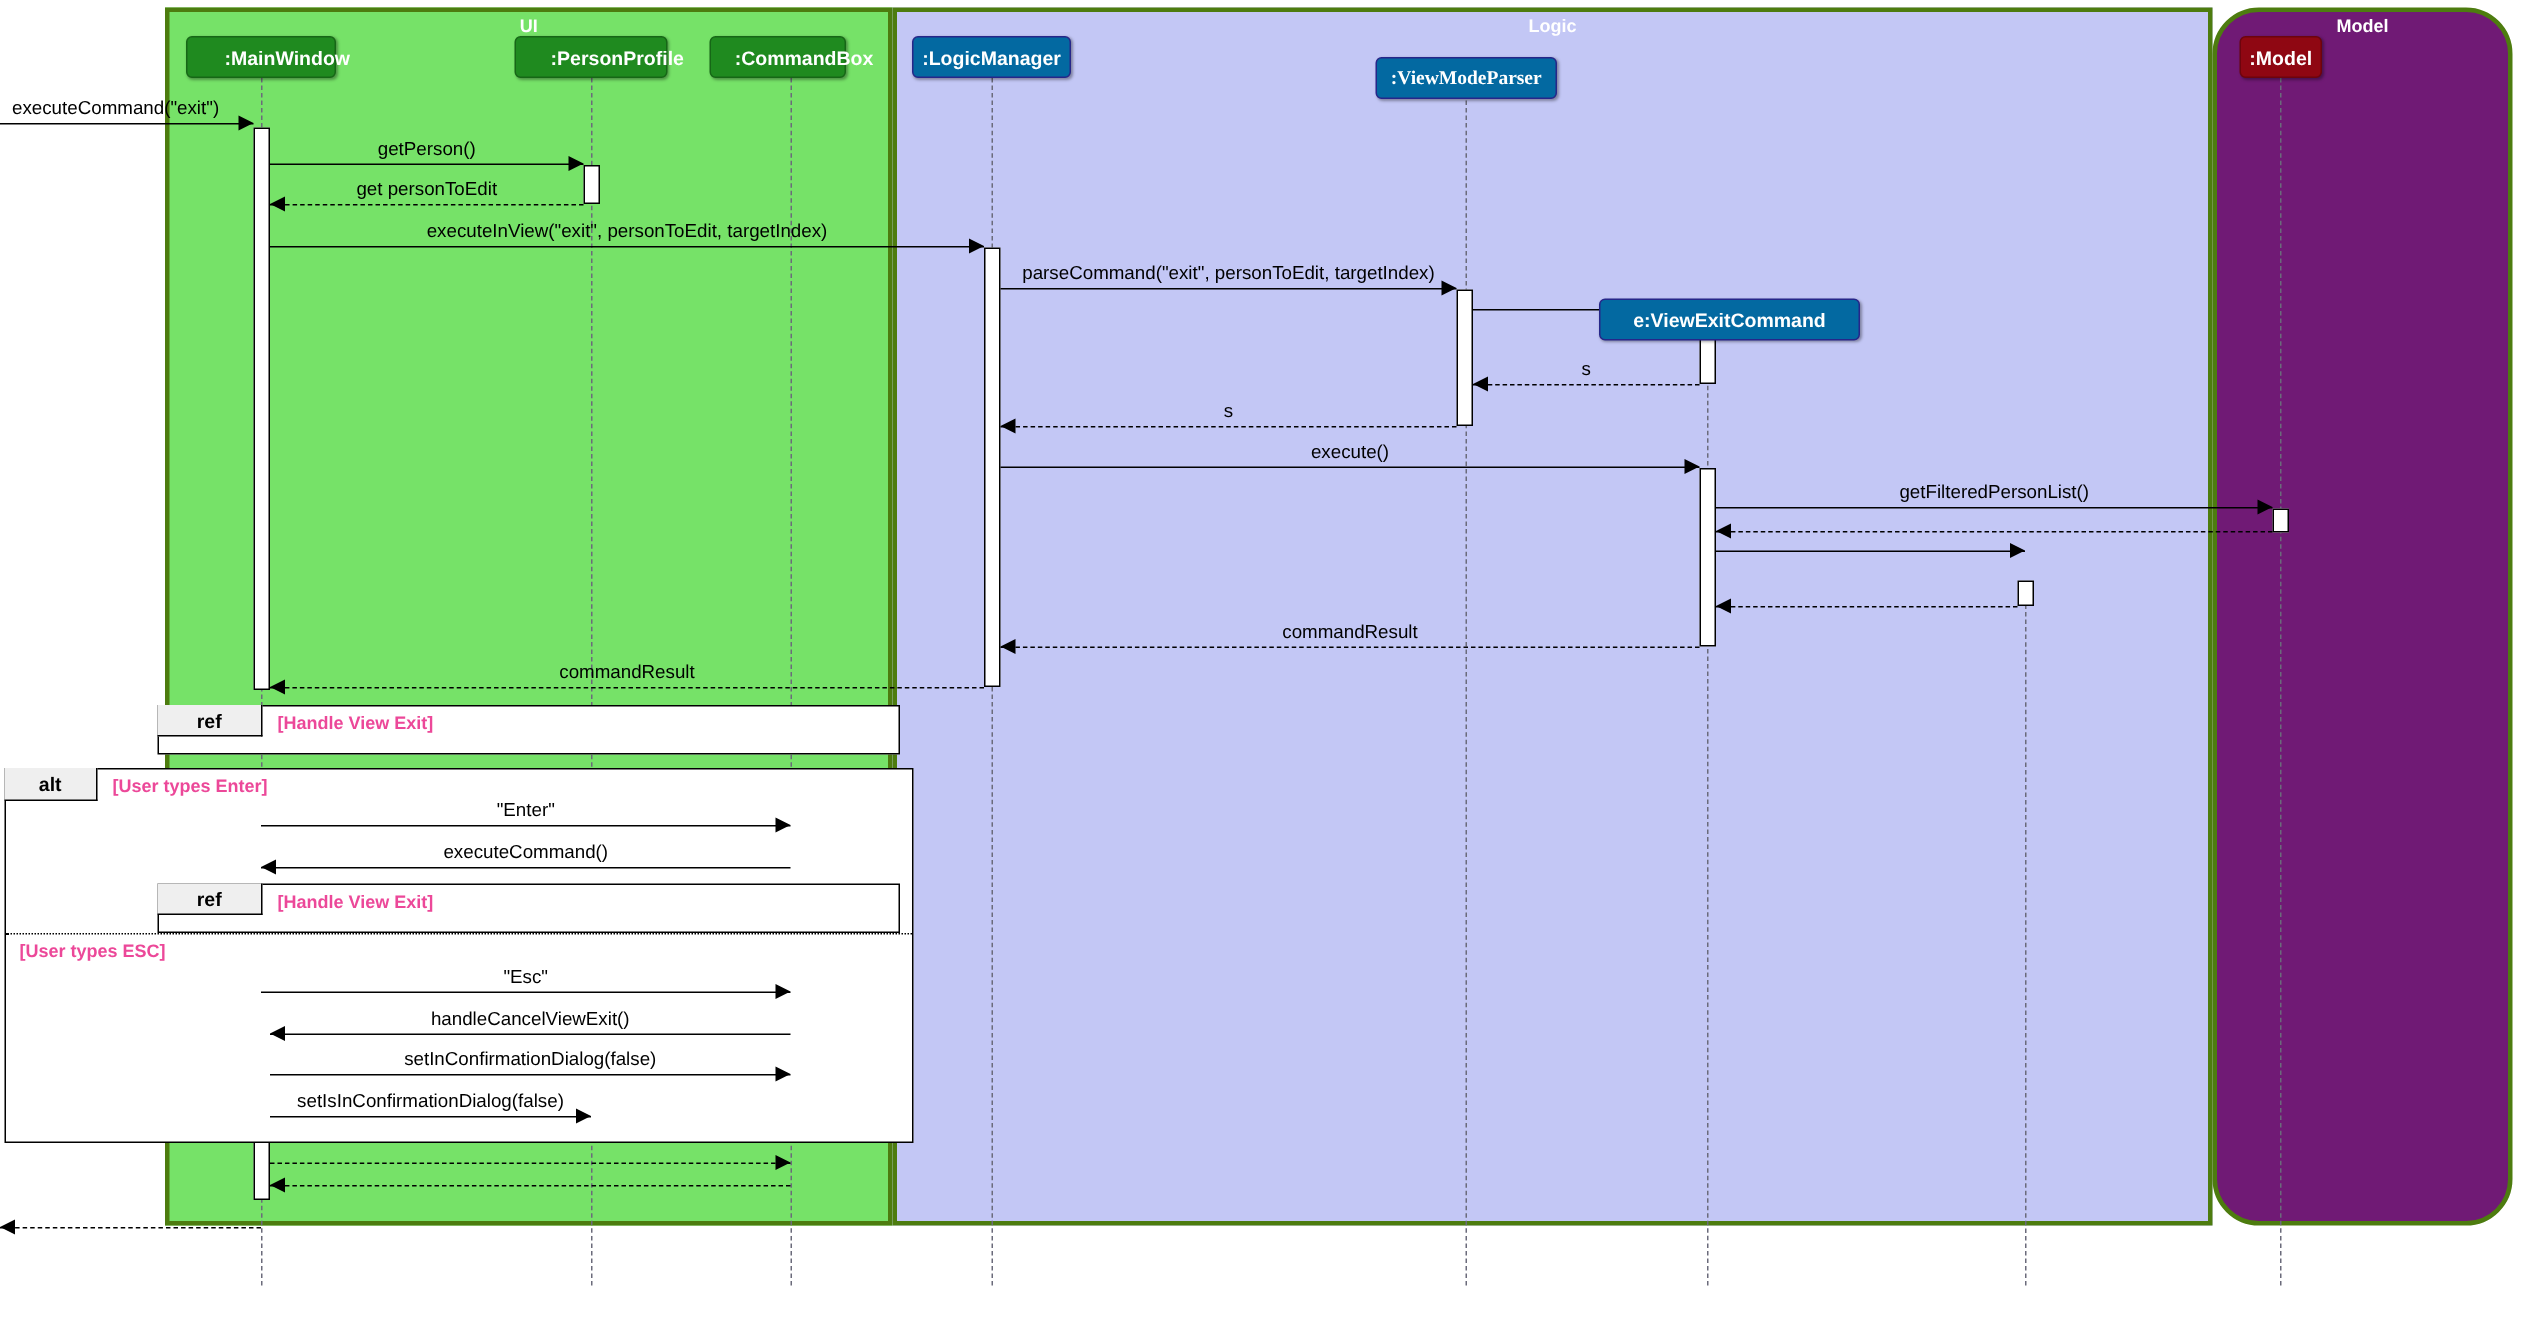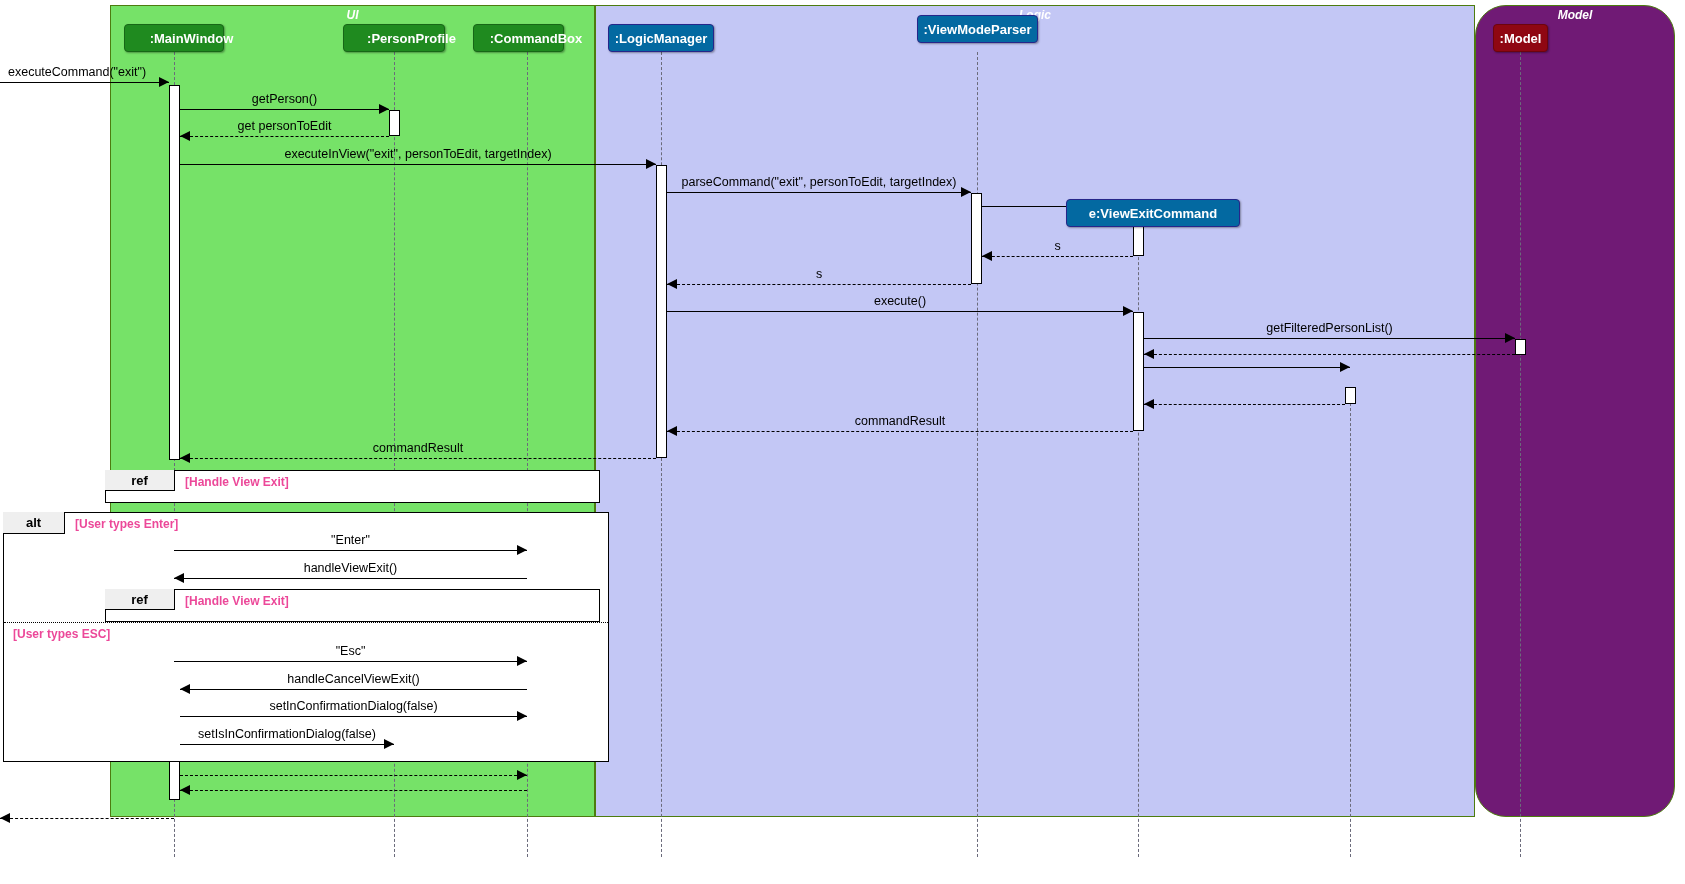--- a/index.html
+++ b/index.html
@@ -1,18 +1,18 @@
 <!DOCTYPE html>
 <html><head>
 <meta charset="utf-8">
 <style>
   html,body{margin:0;padding:0;background:#ffffff;}
   body{font-family:"Liberation Sans",sans-serif;}
   #canvas{position:relative;width:1685px;height:884px;overflow:hidden;background:#fff;}
-  .pkg{position:absolute;box-sizing:border-box;border:1px solid #4d7c0f;font-style:italic;}
+  .pkg{position:absolute;box-sizing:border-box;border:3px solid #4d7c0f;}
   .pkg-label{position:absolute;top:2px;width:100%;text-align:center;color:#ffffff;font-size:12px;font-weight:bold;}
   .pkg-ui{background:#76e268;}
   .pkg-logic{background:#c3c7f5;}
   .pkg-model{background:#701a75;border-radius:31px;}
   .lifeline{position:absolute;width:0;border-left:1px dashed #6b6b7b;}
   .actor{position:absolute;box-sizing:border-box;border-radius:4px;color:#fff;font-size:13px;font-weight:bold;
          display:flex;align-items:center;justify-content:center;white-space:nowrap;padding:0 9px;height:28px;
          box-shadow:1px 1px 2px rgba(0,0,0,.35);}
   .actor.green{background:#1f8a1f;border:1px solid #166716;padding-left:44px;}
   .actor.blue{background:#0369a1;border:1px solid #26268a;}
@@ -113,21 +113,21 @@
     <div class="arrowhead ar-l" style="left: 667px; top: 426px; z-index: 31;"></div>
     <div class="lbl" style="top: 414px; z-index: 32; left: 900px;">commandResult</div>
     <div class="msg dashed" style="left: 180px; top: 458px; width: 476px; z-index: 30;"></div>
     <div class="arrowhead ar-l" style="left: 180px; top: 453px; z-index: 31;"></div>
     <div class="lbl" style="top: 441px; z-index: 32; left: 418px;">commandResult</div>
     <div class="msg" style="left: 174px; top: 550px; width: 353px; z-index: 30;"></div>
     <div class="arrowhead ar-r" style="left: 517px; top: 545px; z-index: 31;"></div>
     <div class="lbl" style="top: 533px; z-index: 32; left: 350.5px;">"Enter"</div>
     <div class="msg" style="left: 174px; top: 578px; width: 353px; z-index: 30;"></div>
     <div class="arrowhead ar-l" style="left: 174px; top: 573px; z-index: 31;"></div>
-    <div class="lbl" style="top: 561px; z-index: 32; left: 350.5px;">handleViewExit()</div>
+    <div class="lbl" style="top: 561px; z-index: 32; left: 350.5px;">executeCommand()</div>
     <div class="msg" style="left: 174px; top: 661px; width: 353px; z-index: 30;"></div>
     <div class="arrowhead ar-r" style="left: 517px; top: 656px; z-index: 31;"></div>
     <div class="lbl" style="top: 644px; z-index: 32; left: 350.5px;">"Esc"</div>
     <div class="msg" style="left: 180px; top: 689px; width: 347px; z-index: 30;"></div>
     <div class="arrowhead ar-l" style="left: 180px; top: 684px; z-index: 31;"></div>
     <div class="lbl" style="top: 672px; z-index: 32; left: 353.5px;">handleCancelViewExit()</div>
     <div class="msg" style="left: 180px; top: 716px; width: 347px; z-index: 30;"></div>
     <div class="arrowhead ar-r" style="left: 517px; top: 711px; z-index: 31;"></div>
     <div class="lbl" style="top: 699px; z-index: 32; left: 353.5px;">setInConfirmationDialog(false)</div>
     <div class="msg" style="left: 180px; top: 744px; width: 214px; z-index: 30;"></div>
@@ -136,16 +136,16 @@
     <div class="msg dashed" style="left: 180px; top: 775px; width: 347px; z-index: 30;"></div>
     <div class="arrowhead ar-r" style="left: 517px; top: 770px; z-index: 31;"></div>
     <div class="msg dashed" style="left: 180px; top: 790px; width: 347px; z-index: 30;"></div>
     <div class="arrowhead ar-l" style="left: 180px; top: 785px; z-index: 31;"></div>
     <div class="msg dashed" style="left: 0px; top: 818px; width: 174px; z-index: 30;"></div>
     <div class="arrowhead ar-l" style="left: 0px; top: 813px; z-index: 31;"></div>
     <div class="actor green" style="left: 124px; top: 24px; width: 100px; z-index: 40;">:MainWindow</div>
     <div class="actor green" style="left: 343px; top: 24px; width: 102px; z-index: 40;">:PersonProfile</div>
     <div class="actor green" style="left: 473px; top: 24px; width: 91px; z-index: 40;">:CommandBox</div>
     <div class="actor blue" style="left: 608px; top: 24px; width: 106px; z-index: 40;">:LogicManager</div>
-    <div class="actor blue" style="left: 917px; top: 15px; width: 121px; z-index: 40;">:ViewModeParser</div>
+    <div class="actor blue" style="left: 917px; top: 38px; width: 121px; z-index: 40; font-family: Liberation Serif, serif;">:ViewModeParser</div>
     <div class="actor blue" style="left: 1066px; top: 199px; width: 174px; z-index: 40;">e:ViewExitCommand</div>
     <div class="actor red" style="left: 1493px; top: 24px; width: 55px; z-index: 40;">:Model</div>
   </div>
 
 </body></html>

